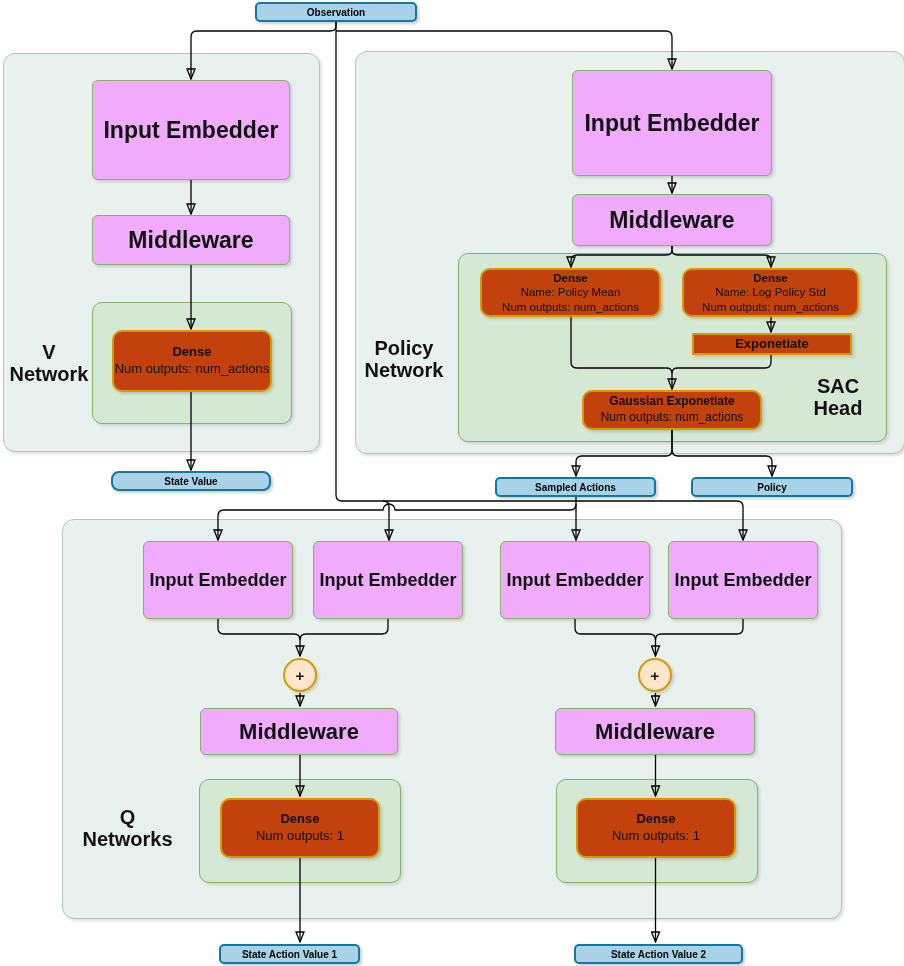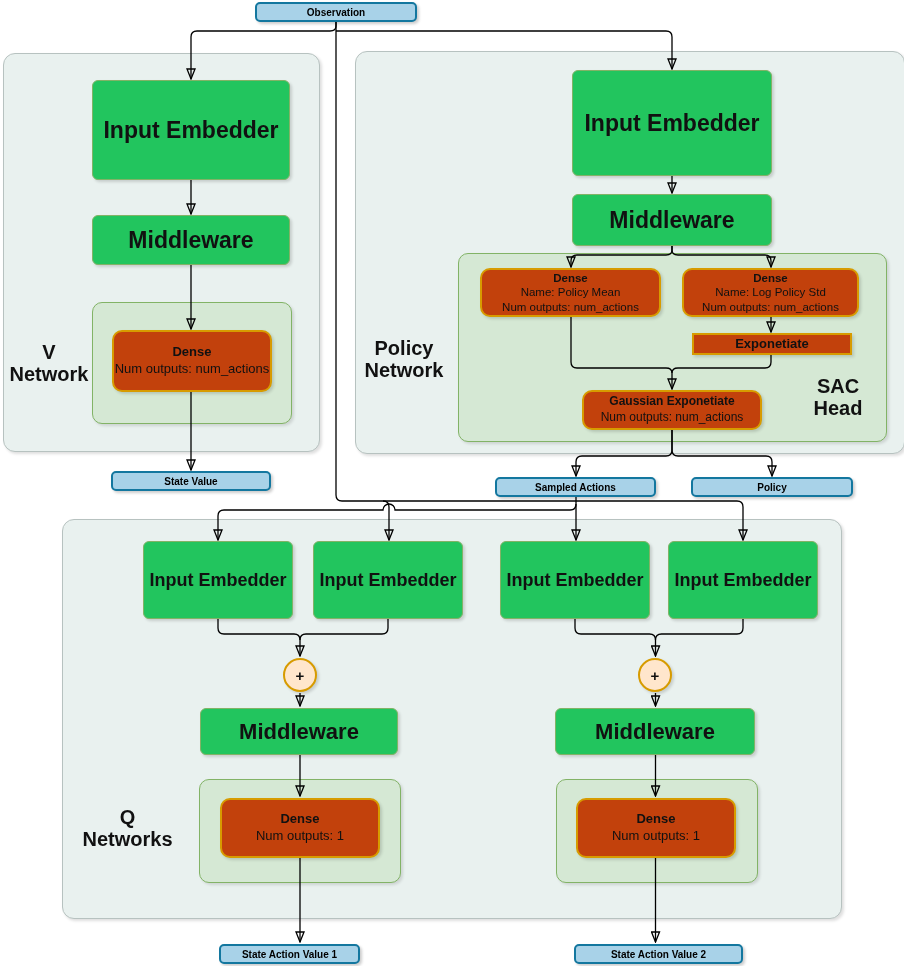--- a/index.html
+++ b/index.html
@@ -2,21 +2,21 @@
 <html><head>
 <meta charset="utf-8">
 <style>
   html,body{margin:0;padding:0;background:#ffffff;}
   .canvas{position:relative;width:904px;height:966px;background:#ffffff;
           font-family:"Liberation Sans",sans-serif;overflow:hidden;}
   .container{position:absolute;background:#e9f1ef;border:1px solid #b7c2c0;
              border-radius:12px;box-shadow:2px 2px 3px rgba(0,0,0,.13);z-index:0;}
   .ggroup{position:absolute;background:#d5e8d4;border:1px solid #82b366;
           border-radius:10px;box-shadow:2px 2px 3px rgba(0,0,0,.12);z-index:1;}
-  .gnode{position:absolute;background:#22c55e;border:1px solid #82b366;border-radius:6px;
+  .gnode{position:absolute;background:#f0abfc;border:1px solid #82b366;border-radius:6px;
          display:flex;align-items:center;justify-content:center;font-weight:bold;color:#111;
          box-shadow:2px 2px 3px rgba(0,0,0,.15);z-index:2;text-align:center;box-sizing:border-box;}
   .fs23{font-size:23px;} .fs22{font-size:22px;} .fs18{font-size:18px;}
   .onode{position:absolute;background:#c2410c;border:2px solid #d79b00;border-radius:10px;
          display:flex;flex-direction:column;align-items:center;justify-content:center;
          color:#111;box-shadow:2px 2px 3px rgba(0,0,0,.15);z-index:2;text-align:center;
          box-sizing:border-box;line-height:1.3;}
   .onode .t{font-weight:bold;}
   .fs13{font-size:13px;} .fs12{font-size:12px;} .fs11{font-size:11.5px;line-height:1.26;}
   .terminal{position:absolute;background:#a8d2e8;border:2px solid #13779f;border-radius:5px;
@@ -104,21 +104,21 @@
   <div class="onode fs13" style="left:220px;top:798px;width:160px;height:60px;">
     <span class="t">Dense</span>
     <span>Num outputs: 1</span>
   </div>
   <div class="onode fs13" style="left:576px;top:798px;width:160px;height:60px;">
     <span class="t">Dense</span>
     <span>Num outputs: 1</span>
   </div>
 
   <div class="terminal" style="left:255px;top:2px;width:162px;height:20px;">Observation</div>
-  <div class="terminal" style="left:111px;top:471px;width:160px;height:20px;">State Value</div>
+  <div class="terminal" style="left:111px;top:471px;width:160px;height:20px;border-radius:8px;">State Value</div>
   <div class="terminal" style="left:495px;top:477px;width:161px;height:20px;">Sampled Actions</div>
   <div class="terminal" style="left:691px;top:477px;width:162px;height:20px;">Policy</div>
   <div class="terminal" style="left:219px;top:944px;width:141px;height:20px;">State Action Value 1</div>
   <div class="terminal" style="left:574px;top:944px;width:169px;height:20px;">State Action Value 2</div>
 
   <svg class="edges" viewBox="0 0 904 966">
     <defs>
       <marker id="arr" viewBox="0 0 12 10" refX="11" refY="5" markerWidth="12" markerHeight="10" orient="auto" markerUnits="userSpaceOnUse">
         <path d="M1,1 L11,5 L1,9 Z" fill="#000" stroke="none"></path>
       </marker>

